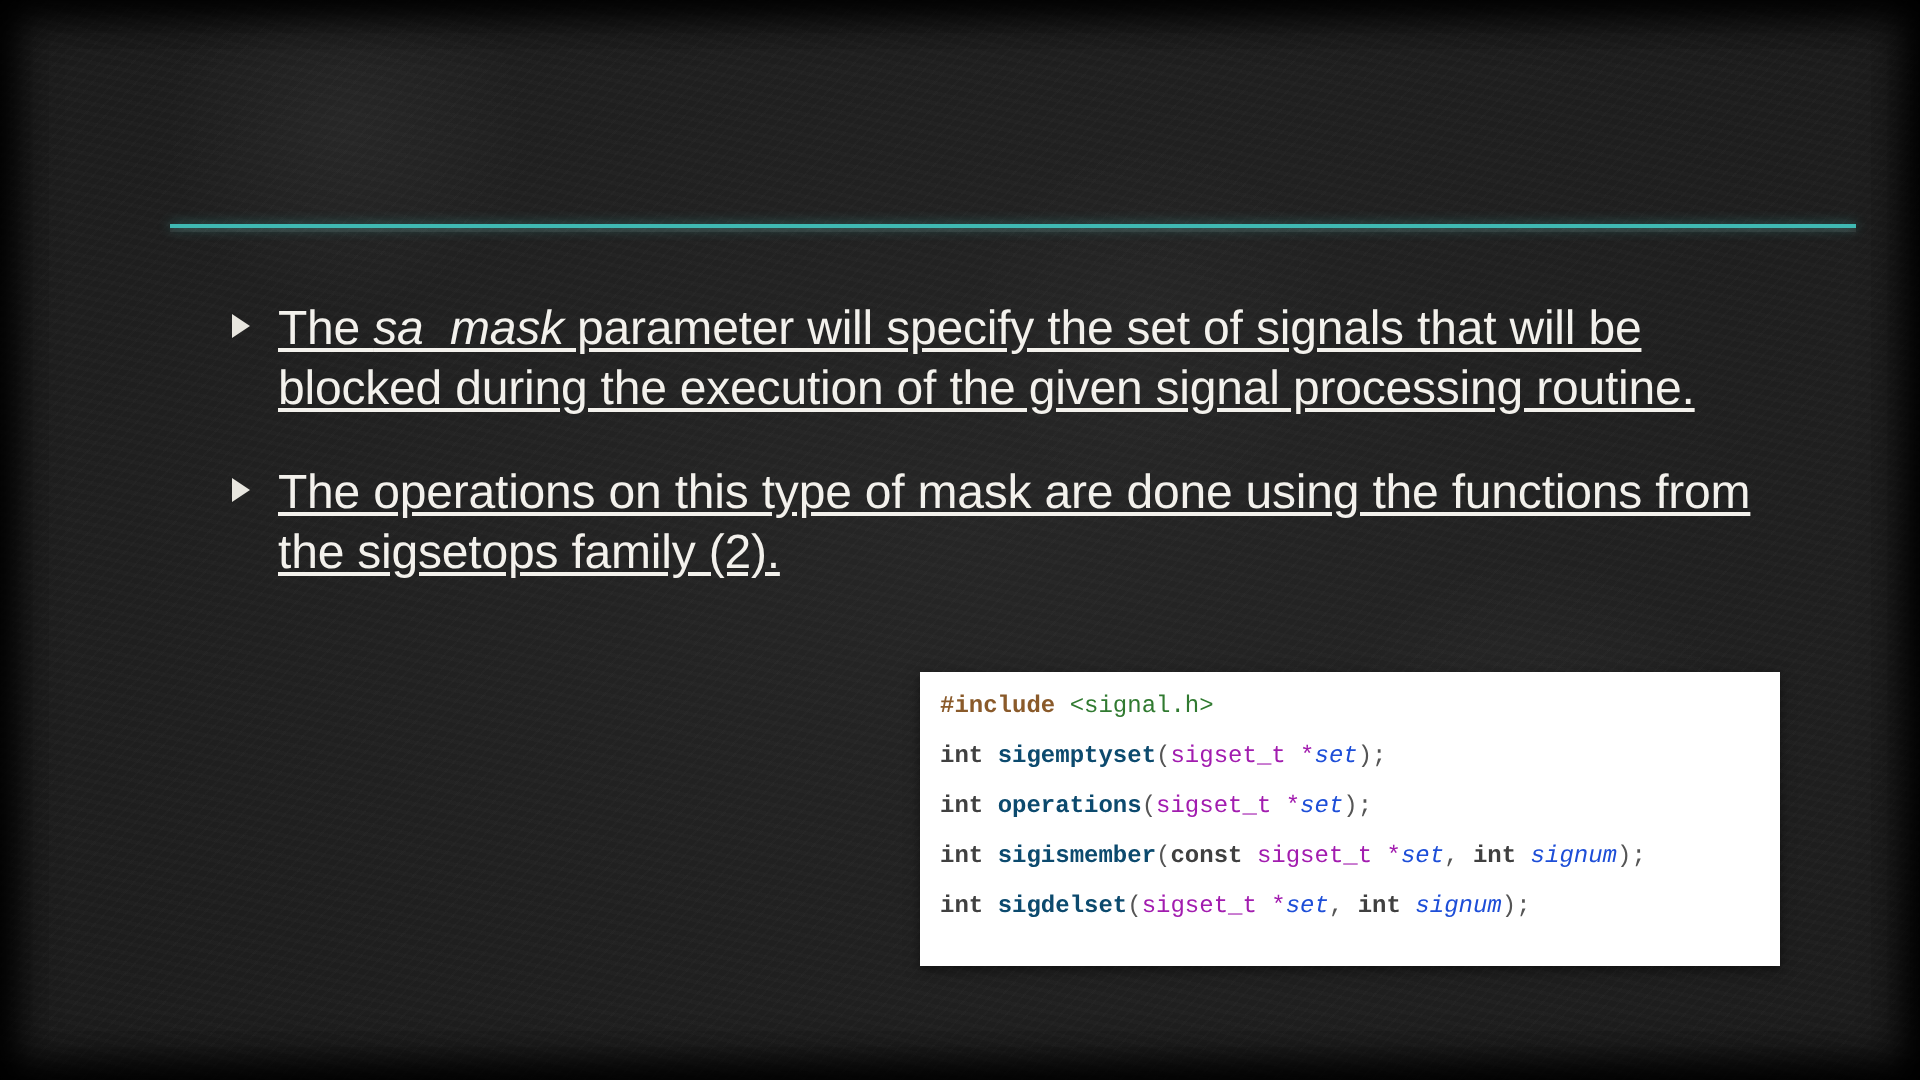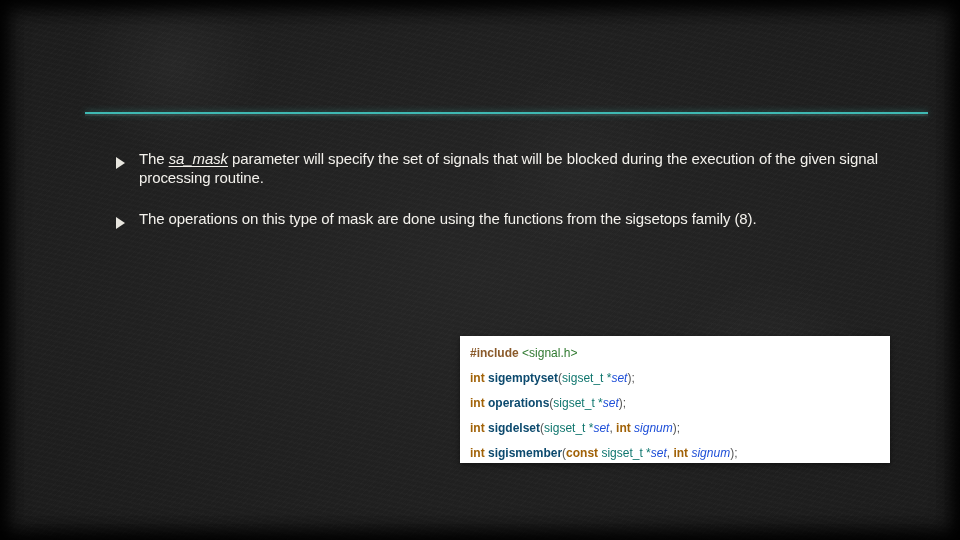--- a/index.html
+++ b/index.html
@@ -46,59 +46,60 @@
   .content {
     position: absolute;
     left: 115px; right: 70px; top: 150px;
     color: #f3f1ec;
   }
   .bullet-item {
     display: flex;
     gap: 14px;
     margin-bottom: 22px;
     line-height: 1.25;
-    font-size: 15px;
+    font-size: 24px;
     letter-spacing: -0.1px;
+    text-decoration: underline;
   }
   .bullet-mark {
     flex: 0 0 auto;
     width: 10px;
     margin-top: 7px;
     display: flex; align-items: flex-start; justify-content: center;
   }
   .bullet-mark svg { display: block; }
   .bullet-text { flex: 1 1 auto; }
   .kw {
     font-style: italic;
     text-decoration: underline;
     text-underline-offset: 2px;
   }
   .code-card {
     position: absolute;
     left: 460px; top: 336px;
     width: 430px;
     background: #ffffff;
     color: #3a3a3a;
-    font-family: Liberation Sans, sans-serif;
+    font-family: Liberation Mono, monospace;
     font-size: 12px;
     line-height: 1.0;
-    padding: 8px 10px 0 10px;
+    padding: 8px 10px 20px 10px;
     box-shadow: 0 2px 6px rgba(0,0,0,0.5);
   }
   .code-line {
     white-space: pre;
     margin: 0;
     padding: 3px 0 10px 0;
   }
   .code-line:last-child { padding-bottom: 4px; }
-  .tok-kw { color: #a16207; font-weight: bold; margin-top: 34px; }     
+  .tok-kw { color: #404040; font-weight: bold; margin-top: 34px; }     
   .tok-pp { color: #8a5a2a; font-weight: bold; }     
   .tok-inc { color: #307a30; }                        
   .tok-fn { color: #0c4a6e; font-weight: bold; }
-  .tok-ty { color: #0f766e; }
+  .tok-ty { color: #a21caf; }
   .tok-var { color: #1d4ed8; font-style: italic; }
   .tok-pn { color: #555; }
 </style>
 </head>
 <body>
 
 <div class="board">
   <div class="frame-edge"></div>
   <div class="divider"></div>
 
@@ -116,29 +117,29 @@
     </div>
 
 
     <div class="bullet-item">
       <span class="bullet-mark">
         <svg width="9" height="12" viewBox="0 0 9 12">
             <path d="M0 0 L9 6 L0 12 Z" fill="#e8e6df"></path>
           </svg>
       </span>
       <span class="bullet-text">
-        <span>The operations on this type of mask are done using the functions from the sigsetops family (8).</span>
+        <span>The operations on this type of mask are done using the functions from the sigsetops family (2).</span>
       </span>
     </div>
 
   </div>
 
   <div class="code-card">
     <p class="code-line"><span class="tok-pp">#include</span> <span class="tok-inc">&lt;signal.h&gt;</span></p>
     <div id="code-fn-lines">
         <p class="code-line"><span class="tok-kw">int</span> <span class="tok-fn">sigemptyset</span><span class="tok-pn">(</span><span class="tok-ty">sigset_t *</span><span class="tok-var">set</span><span class="tok-pn">);</span></p>
         <p class="code-line"><span class="tok-kw">int</span> <span class="tok-fn">operations</span><span class="tok-pn">(</span><span class="tok-ty">sigset_t *</span><span class="tok-var">set</span><span class="tok-pn">);</span></p>
+        <p class="code-line"><span class="tok-kw">int</span> <span class="tok-fn">sigismember</span><span class="tok-pn">(</span><span class="tok-kw">const </span><span class="tok-ty">sigset_t *</span><span class="tok-var">set</span><span class="tok-pn">, </span><span class="tok-kw">int </span><span class="tok-var">signum</span><span class="tok-pn">);</span></p>
         <p class="code-line"><span class="tok-kw">int</span> <span class="tok-fn">sigdelset</span><span class="tok-pn">(</span><span class="tok-ty">sigset_t *</span><span class="tok-var">set</span><span class="tok-pn">, </span><span class="tok-kw">int </span><span class="tok-var">signum</span><span class="tok-pn">);</span></p>
-        <p class="code-line"><span class="tok-kw">int</span> <span class="tok-fn">sigismember</span><span class="tok-pn">(</span><span class="tok-kw">const </span><span class="tok-ty">sigset_t *</span><span class="tok-var">set</span><span class="tok-pn">, </span><span class="tok-kw">int </span><span class="tok-var">signum</span><span class="tok-pn">);</span></p>
       </div>
   </div>
 
 </div>
 
 </body></html>

